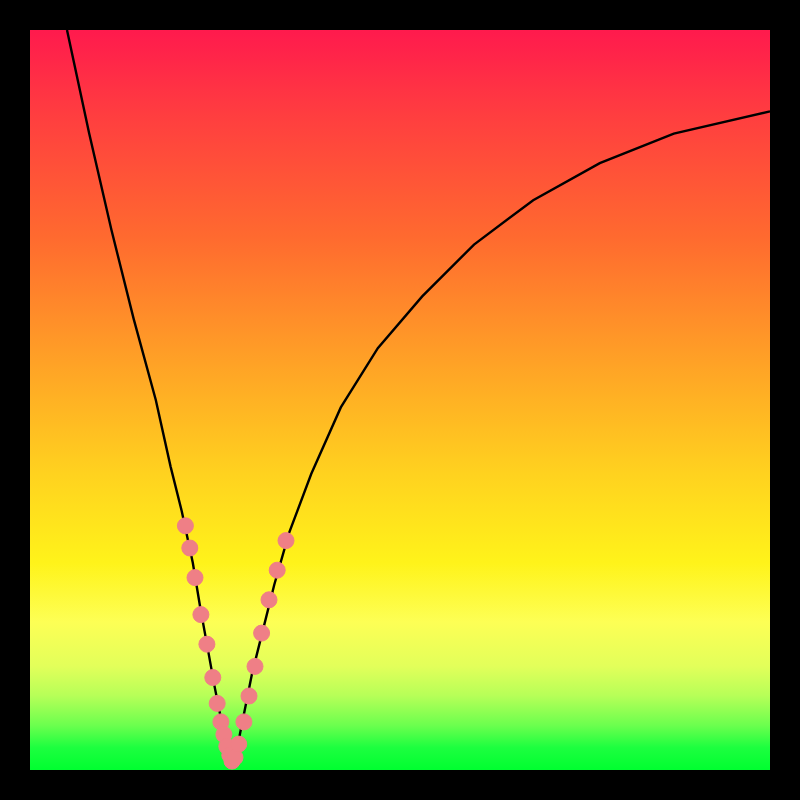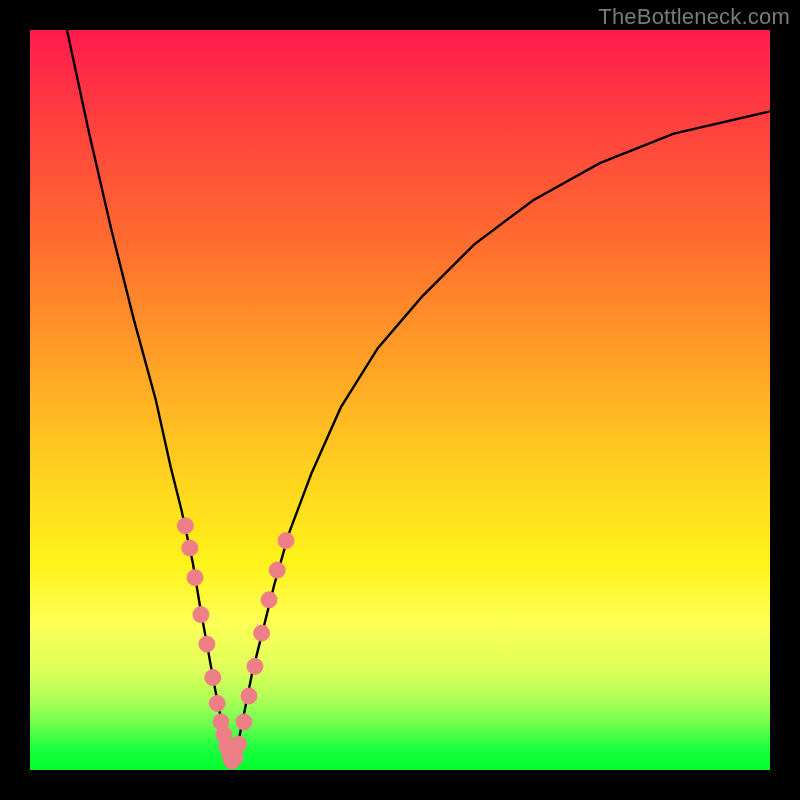--- a/index.html
+++ b/index.html
@@ -91,14 +91,13 @@
           <circle cx="219.0" cy="666.0" r="8" fill="#ef7f86" stroke="#ef7f86"></circle>
           <circle cx="225.0" cy="636.4" r="8" fill="#ef7f86" stroke="#ef7f86"></circle>
           <circle cx="231.6" cy="603.1" r="8" fill="#ef7f86" stroke="#ef7f86"></circle>
           <circle cx="239.0" cy="569.8" r="8" fill="#ef7f86" stroke="#ef7f86"></circle>
           <circle cx="247.2" cy="540.2" r="8" fill="#ef7f86" stroke="#ef7f86"></circle>
           <circle cx="256.0" cy="510.6" r="8" fill="#ef7f86" stroke="#ef7f86"></circle>
         </g>
     </svg>
   </div>
 
-  <div class="watermark">TheBottleneck.com</div>
 </div>
 
 </body></html>

